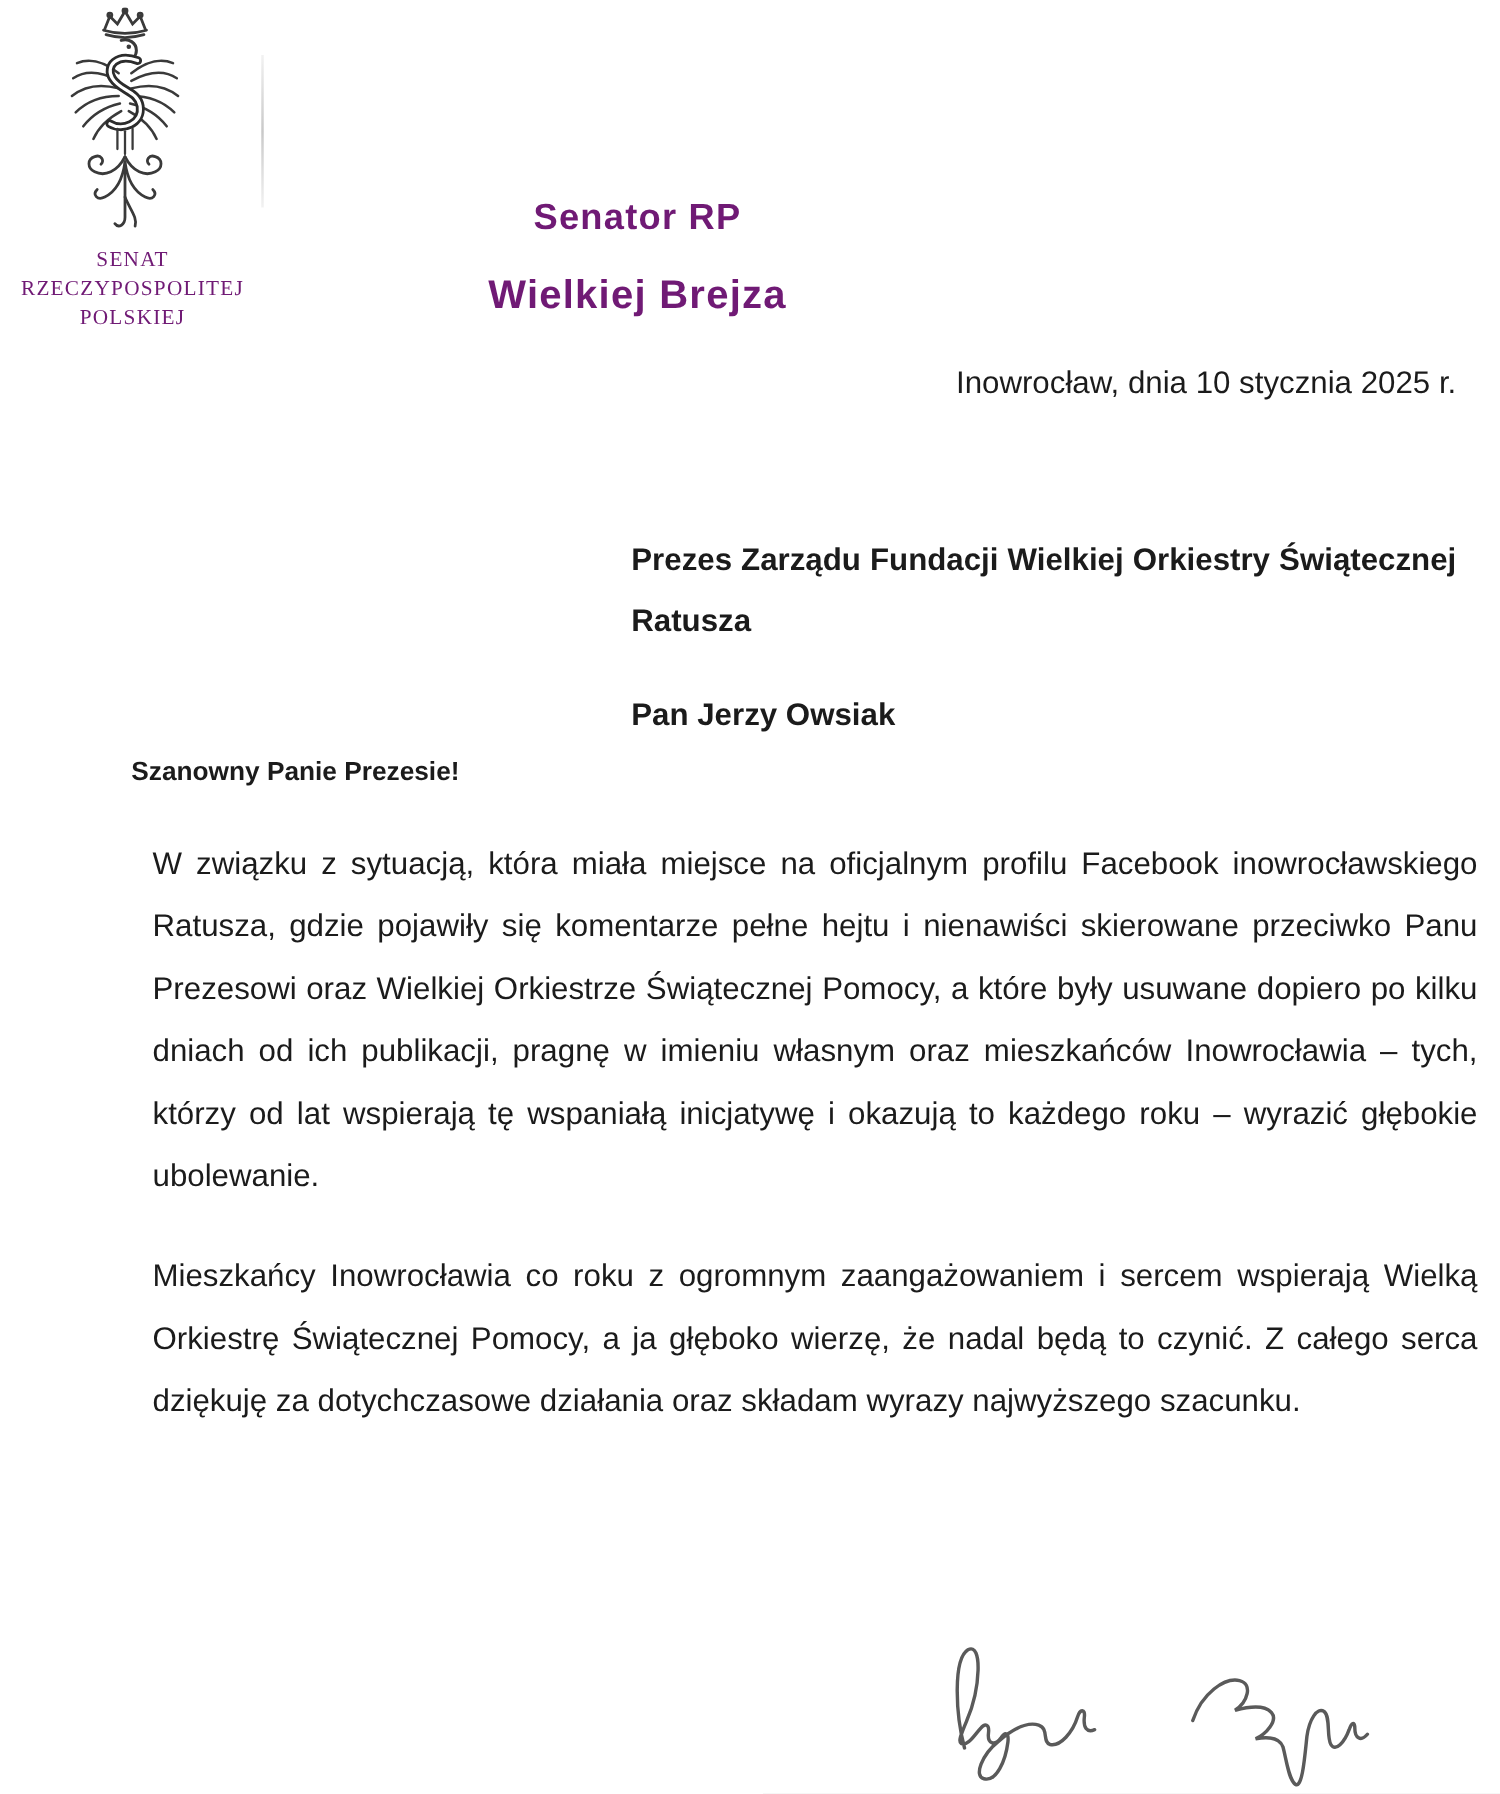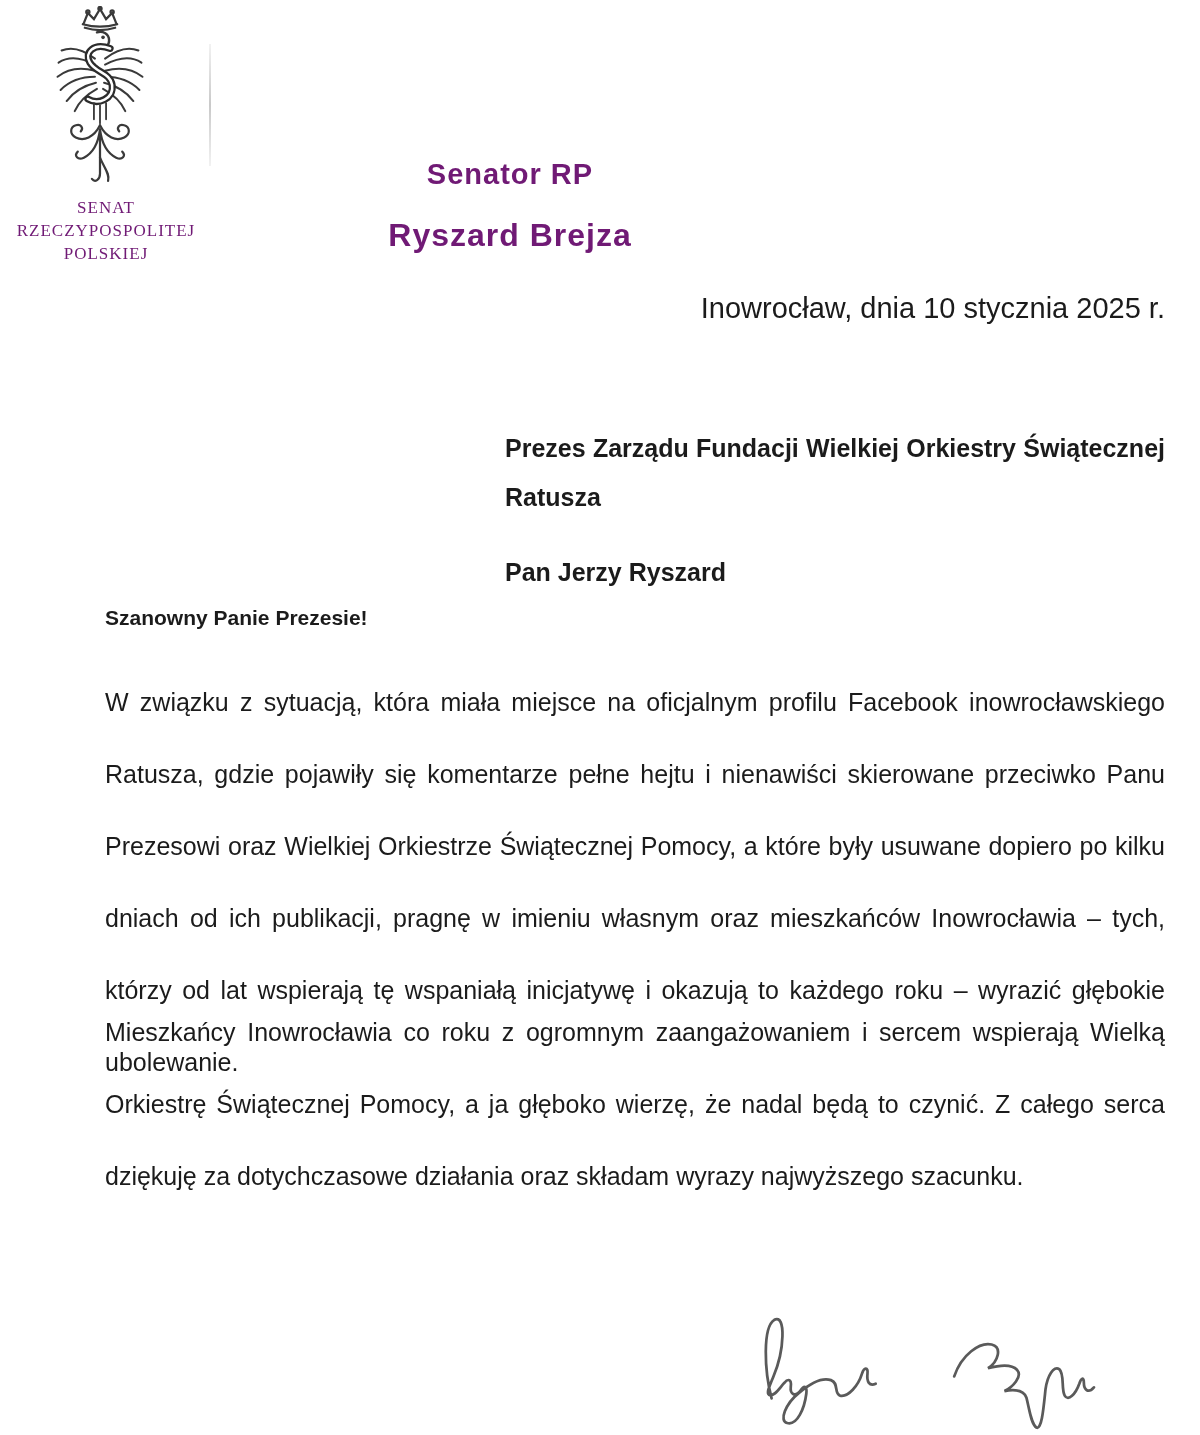--- a/index.html
+++ b/index.html
@@ -29,38 +29,38 @@
   }
   .sender{
     position:absolute;left:300px;top:158px;width:420px;
     text-align:center;
     font-weight:bold;
   }
   .sender .title{font-size:29px;letter-spacing:1px;}
   .sender .name{font-size:32px;letter-spacing:1px;margin-top:26px;}
   .dateline{
     position:absolute;right:35px;top:292px;
-    font-size:29px;
+    font-size:25px;
     text-align:left;
   }
   
   .recipient{
     position:absolute;left:505px;top:424px;width:660px;
     font-size:25px;font-weight:bold;line-height:49px;
     text-align:justify;
   }
   .recipient .person{margin-top:26px;}
   
   .salutation{
     position:absolute;left:105px;top:606px;
     font-size:21px;font-weight:bold;
   }
   .para{
-    position:absolute;left:105px;width:1060px;
-    font-size:25px;line-height:72px;
+    position:absolute;left:122px;width:1060px;
+    font-size:25px;line-height:50px;
     text-align:justify;
     text-justify:inter-word;
   }
   .para1{top:666px;}
   .para2{top:996px;}
   .closing{
     position:absolute;left:772px;top:1220px;
     font-size:25px;
   }
   .signature{position:absolute;left:715px;top:1285px;width:420px;height:150px;}
@@ -124,28 +124,28 @@
   <div class="emblem-caption">
     <div>SENAT</div>
     <div>RZECZYPOSPOLITEJ</div>
     <div>POLSKIEJ</div>
   </div>
 
   <div class="divider-v"></div>
 
   <div class="sender" style="color:#701a75;">
     <div class="title">Senator RP</div>
-    <div class="name">Ryszard Brejza</div>
+    <div class="name">Wielkiej Brejza</div>
   </div>
 
   <div class="dateline">Inowrocław, dnia 10 stycznia 2025 r.</div>
 
   <div class="recipient">
     <div>Prezes Zarządu Fundacji Wielkiej Orkiestry Świątecznej Ratusza</div>
-    <div class="person">Pan Jerzy Ryszard</div>
+    <div class="person">Pan Jerzy Owsiak</div>
   </div>
 
   <div class="salutation">Szanowny Panie Prezesie!</div>
 
   <div class="para para1">W związku z sytuacją, która miała miejsce na oficjalnym profilu Facebook inowrocławskiego Ratusza, gdzie pojawiły się komentarze pełne hejtu i nienawiści skierowane przeciwko Panu Prezesowi oraz Wielkiej Orkiestrze Świątecznej Pomocy, a które były usuwane dopiero po kilku dniach od ich publikacji, pragnę w imieniu własnym oraz mieszkańców Inowrocławia – tych, którzy od lat wspierają tę wspaniałą inicjatywę i okazują to każdego roku – wyrazić głębokie ubolewanie.</div>
   <div class="para para2">Mieszkańcy Inowrocławia co roku z ogromnym zaangażowaniem i sercem wspierają Wielką Orkiestrę Świątecznej Pomocy, a ja głęboko wierzę, że nadal będą to czynić. Z całego serca dziękuję za dotychczasowe działania oraz składam wyrazy najwyższego szacunku.</div>
 
 
   <svg class="signature" viewBox="0 0 460 160" fill="none" stroke="#5a5a5a" stroke-width="3" stroke-linecap="round">
     <path d="M62,122 C54,92 52,44 65,36 C78,29 76,70 64,98 C60,108 56,116 59,118 C65,121 71,110 76,105 C80,100 84,101 83,109 C82,118 88,121 94,113 C98,107 101,109 100,117 C98,133 90,152 79,149 C70,147 77,128 92,116 C105,105 118,99 127,102 C136,105 130,117 137,119 C146,121 157,108 161,95 C163,88 168,87 167,95 C166,104 169,109 176,106"></path>

